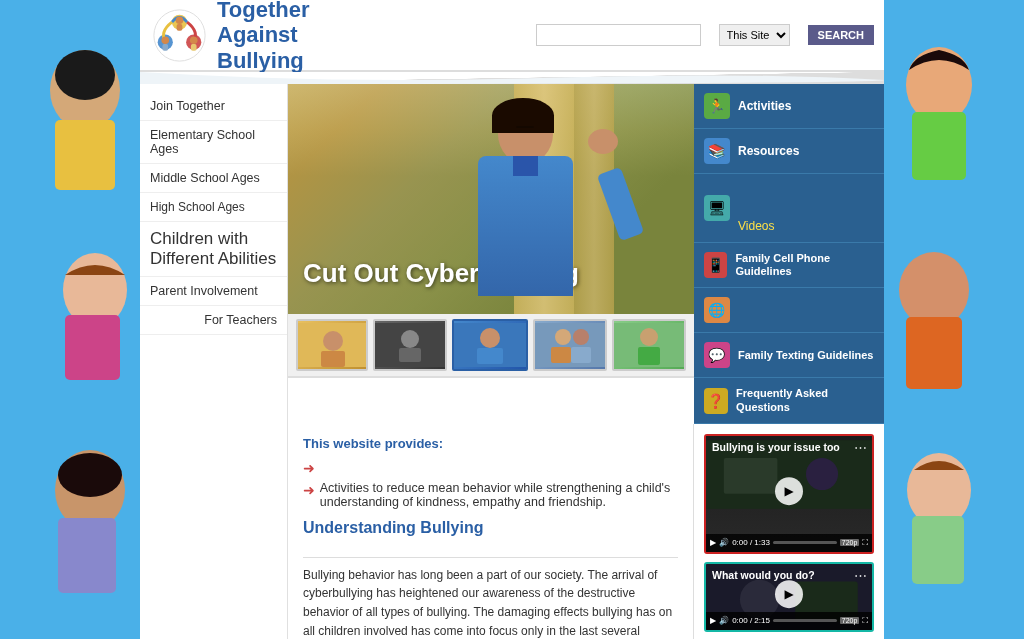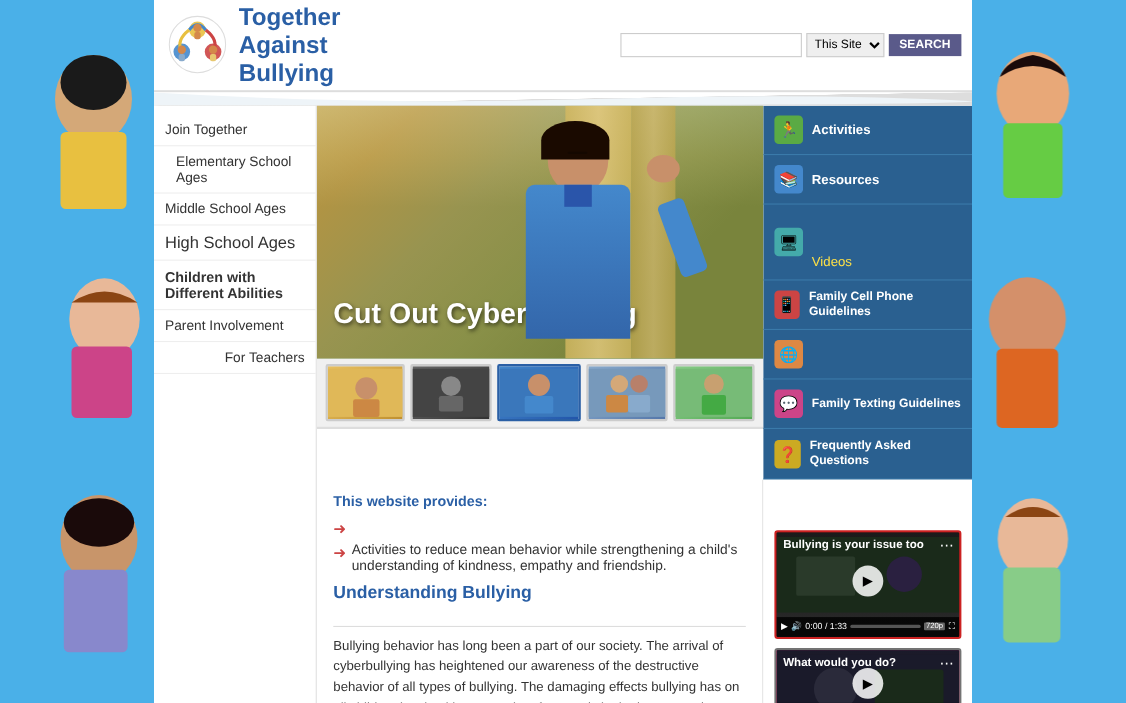--- a/index.html
+++ b/index.html
@@ -101,21 +101,21 @@
     <rect x="22" y="317" width="56" height="72" rx="5" fill="#dd6622"></rect>
 
     <ellipse cx="55" cy="490" rx="32" ry="37" fill="#e8b898"></ellipse>
     <rect x="28" y="516" width="52" height="68" rx="5" fill="#88cc88"></rect>
     <path d="M30,470 Q55,452 80,470" fill="#8b4513" stroke="none"></path>
   </svg>
 </div>
 
 <div style="margin: 0 140px; background: white; min-height: 639px;">
 
-  <div id="header" style="background: white; height: 84px; display: flex; align-items: center; padding: 0 12px; border-bottom: 2px solid #ddd; position: relative;">
+  <div id="header" style="background: white; height: 72px; display: flex; align-items: center; padding: 0 12px; border-bottom: 2px solid #ddd; position: relative;">
     <div id="logo-area" style="display:flex; align-items:center; gap:10px;">
       <svg id="logo-icon" width="58" height="58" viewBox="0 0 58 58">
         <circle cx="29" cy="29" r="27" fill="none" stroke="#ddd" stroke-width="1"></circle>
 
         <circle cx="29" cy="15" r="8" fill="#e8c040" opacity="0.9"></circle>
         <circle cx="44" cy="36" r="8" fill="#cc4444" opacity="0.9"></circle>
         <circle cx="14" cy="36" r="8" fill="#4488cc" opacity="0.9"></circle>
 
         <path d="M21,15 Q29,5 37,15" fill="none" stroke="#4488cc" stroke-width="3"></path>
         <path d="M37,15 Q50,25 44,36" fill="none" stroke="#cc4444" stroke-width="3"></path>
@@ -127,44 +127,44 @@
         <rect x="41" y="38" width="6" height="7" rx="2" fill="#e8c870"></rect>
         <ellipse cx="14" cy="34" rx="4" ry="4" fill="#d4884a"></ellipse>
         <rect x="11" y="38" width="6" height="7" rx="2" fill="#88aacc"></rect>
       </svg>
       <div style="font-size:22px; font-weight:bold; color:#2a5fa5; line-height:1.15;">
         <span>Together</span><br>
         <span>Against</span><br>
         <span>Bullying</span>
       </div>
     </div>
-    <div id="search-area" style="position:absolute; right:10px; top:50%; transform:translateY(-50%); display:flex; align-items:center; gap:4px;">
+    <div id="search-area" style="position:absolute; right:10px; top:50%; transform:translateY(-50%); display:flex; align-items:center; gap:18px;">
       <input type="text" style="border: 1px solid rgb(204, 204, 204); padding: 3px 6px; width: 165px; font-size: 12px;" placeholder="">
       <select style="border:1px solid #ccc; padding:3px; font-size:11px;">
         <option>This Site</option>
         <option>Web</option>
       </select>
       <button style="background:#5a5a8a; color:white; border:none; padding:4px 10px; font-size:11px; font-weight:bold; cursor:pointer;">SEARCH</button>
     </div>
   </div>
 
   <div style="height:12px; background: linear-gradient(to bottom right, white 49%, #ddd 50%); position:relative; overflow:hidden;">
     <svg width="100%" height="12" preserveAspectRatio="none">
       <path d="M0,0 Q200,12 400,6 Q600,0 744,8 Q744,12 0,12 Z" fill="#eef4f8"></path>
     </svg>
   </div>
 
   <div style="display:flex;">
 
     <div id="left-nav" style="width:148px; min-width:148px; background:white; border-right:1px solid #e0e0e0; padding-top:8px;">
       <a href="#" style="display:block; padding:7px 10px; color:#333; text-decoration:none; font-size:12.5px; border-bottom:1px solid #eee;">Join Together</a>
-      <a href="#" style="display:block; padding:7px 20px; color:#333; text-decoration:none; font-size:12.5px; border-bottom:1px solid #eee;">Elementary School Ages</a>
+      <a href="#" style="display:block; padding:7px 10px; color:#333; text-decoration:none; font-size:12.5px; border-bottom:1px solid #eee;">Elementary School Ages</a>
       <a href="#" style="display:block; padding:7px 10px; color:#333; text-decoration:none; font-size:12.5px; border-bottom:1px solid #eee;">Middle School Ages</a>
-      <a href="#" style="display:block; padding:7px 10px; color:#333; text-decoration:none; font-size:15px; border-bottom:1px solid #eee;">High School Ages</a>
-      <a href="#" style="display:block; padding:7px 10px; color:#333; text-decoration:none; font-size:13px; border-bottom:1px solid #eee;font-weight:bold;">Children with Different Abilities</a>
+      <a href="#" style="display:block; padding:7px 10px; color:#333; text-decoration:none; font-size:12px; border-bottom:1px solid #eee;">High School Ages</a>
+      <a href="#" style="display:block; padding:7px 10px; color:#333; text-decoration:none; font-size:17px; border-bottom:1px solid #eee;">Children with Different Abilities</a>
       <a href="#" style="display:block; padding:7px 10px; color:#333; text-decoration:none; font-size:12.5px; border-bottom:1px solid #eee;">Parent Involvement</a>
       <a href="#" style="display:block; padding:7px 10px; color:#333; text-decoration:none; font-size:12.5px; border-bottom:1px solid #eee;text-align:right;">For Teachers</a>
     </div>
 
     <div style="flex:1; overflow:hidden;">
 
       <div style="display:flex;">
 
         <div style="flex:1; overflow:hidden;">
 
@@ -280,42 +280,42 @@
             <span style="font-size:12.5px; color:#333;">Activities to reduce mean behavior while strengthening a child's understanding of kindness, empathy and friendship.</span>
           </div>
 
           <h2 style="color:#2a5fa5; font-size:16px; font-weight:bold; margin-bottom:8px; border-bottom:1px solid #ddd; padding-bottom:20px;">Understanding Bullying</h2>
           <p style="font-size:12px; color:#333; line-height:1.55; margin-bottom:15px;">Bullying behavior has long been a part of our society. The arrival of cyberbullying has heightened our awareness of the destructive behavior of all types of bullying. The damaging effects bullying has on all children involved has come into focus only in the last several decades. The burden of this damage is carried by us all. We can reduce bullying if we work together to show our children a positive way to live together.</p>
 
         </div>
 
         <div style="width:190px; min-width:190px; padding:10px; background:white;">
 
-          <div style="background:#111; border:2px solid #cc2222; border-radius:3px; height:99px; margin-bottom:8px; position:relative; overflow:hidden; cursor:pointer;margin-top:36px;">
+          <div style="background:#111; border:2px solid #cc2222; border-radius:3px; height:120px; margin-bottom:8px; position:relative; overflow:hidden; cursor:pointer;">
             <div style="position:absolute; inset:0; background:linear-gradient(to bottom, #1a1a1a, #2a2a2a);">
               <svg width="100%" height="77" viewBox="0 0 186 77" style="position:absolute;top:0;left:0;">
                 <rect width="186" height="77" fill="#1a2a1a"></rect>
                 <rect x="20" y="20" width="60" height="40" fill="#2a3a2a" rx="2"></rect>
                 <circle cx="130" cy="38" r="18" fill="#2a2040"></circle>
               </svg>
             </div>
             <div style="position:absolute; top:5px; left:6px; right:22px; color:white; font-size:10.5px; font-weight:bold; z-index:2;">Bullying is your issue too</div>
             <div style="position:absolute; top:4px; right:5px; color:white; font-size:13px; cursor:pointer; z-index:2;">⋯</div>
             <div style="position:absolute; top:50%; left:50%; transform:translate(-50%,-60%); width:28px; height:28px; background:rgba(255,255,255,0.85); border-radius:50%; display:flex; align-items:center; justify-content:center; font-size:12px; z-index:2;">▶</div>
             <div style="position:absolute; bottom:0; left:0; right:0; height:18px; background:rgba(0,0,0,0.8); display:flex; align-items:center; padding:0 4px; gap:3px; z-index:2;">
               <span style="color:white; font-size:8px; cursor:pointer;">▶</span>
               <span style="color:white; font-size:8px; cursor:pointer;">🔊</span>
               <span style="color:white; font-size:8px;">0:00 / 1:33</span>
               <div style="flex:1; height:3px; background:#555; border-radius:2px; cursor:pointer;"></div>
               <span style="color:white; font-size:7px; background:#666; padding:0 2px; border-radius:1px;">720p</span>
               <span style="color:white; font-size:8px; cursor:pointer;">⛶</span>
             </div>
           </div>
 
-          <div style="background:#be185d; border:2px solid #737373; border-radius:3px; height:70px; margin-bottom:8px; position:relative; overflow:hidden; cursor:pointer;">
+          <div style="background:#be185d; border:2px solid #14b8a6; border-radius:3px; height:70px; margin-bottom:8px; position:relative; overflow:hidden; cursor:pointer;">
             <div style="position:absolute; inset:0; background:linear-gradient(to bottom, #1a1a2a, #2a1a1a);">
               <svg width="100%" height="77" viewBox="0 0 186 77" style="position:absolute;top:0;left:0;">
                 <rect width="186" height="77" fill="#1a1a2a"></rect>
                 <circle cx="60" cy="35" r="22" fill="#2a2a3a"></circle>
                 <rect x="100" y="15" width="70" height="45" fill="#1a2a1a" rx="3"></rect>
               </svg>
             </div>
             <div style="position:absolute; top:5px; left:6px; right:22px; color:white; font-size:10.5px; font-weight:bold; z-index:2;">What would you do?</div>
             <div style="position:absolute; top:4px; right:5px; color:white; font-size:13px; cursor:pointer; z-index:2;">⋯</div>
             <div style="position:absolute; top:50%; left:50%; transform:translate(-50%,-60%); width:28px; height:28px; background:rgba(255,255,255,0.85); border-radius:50%; display:flex; align-items:center; justify-content:center; font-size:12px; z-index:2;">▶</div>

